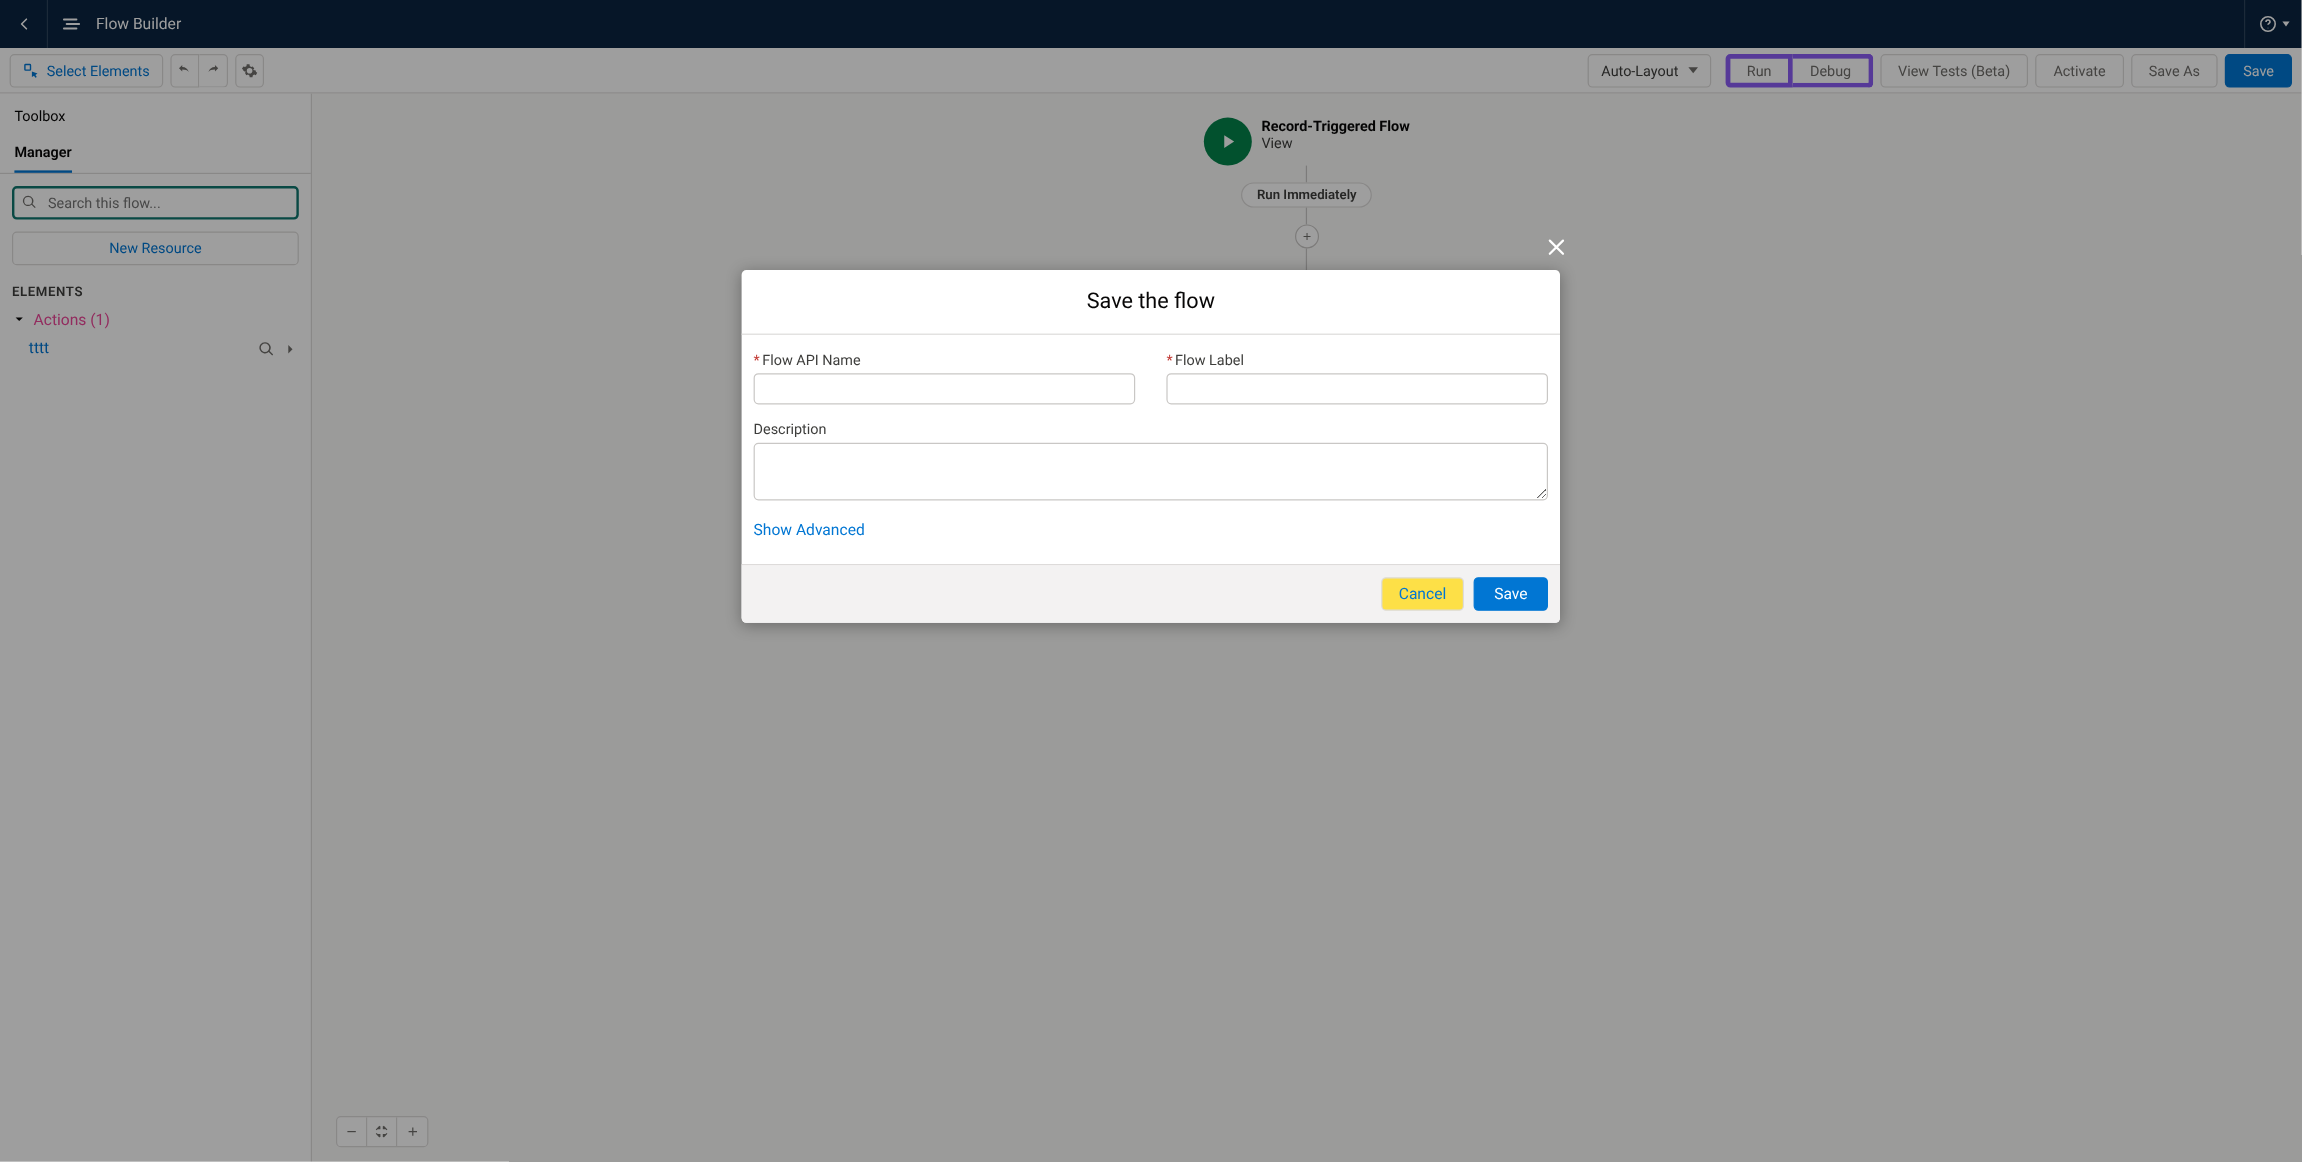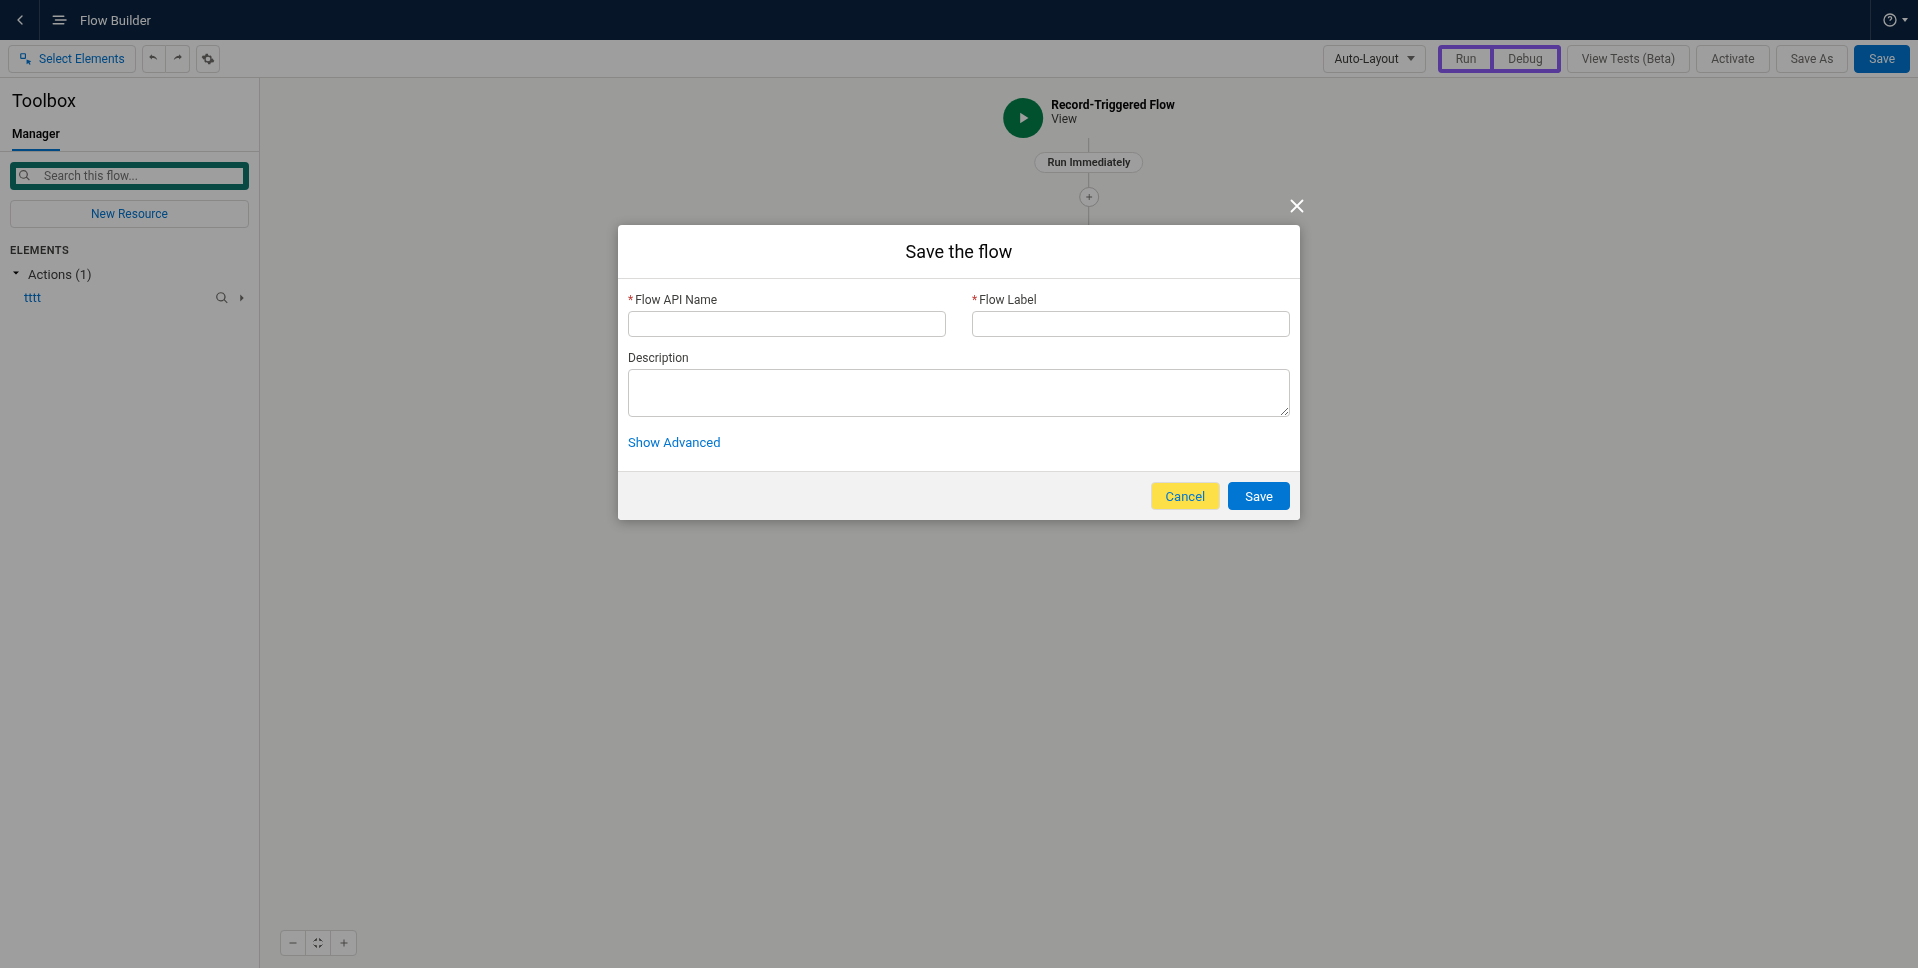--- a/index.html
+++ b/index.html
@@ -37,29 +37,29 @@
 .action-btn:last-child{border-top-right-radius:4px;border-bottom-right-radius:4px;}
 .action-btn + .action-btn{border-left:none;}
 .single-btn { height:28px; border:1px solid #dddbda; background:#fff; padding:0 14px; font-size:12px; color:#706e6b; display:flex; align-items:center; border-radius:4px; margin-left:6px; cursor:pointer;}
 .save-btn-primary { height:28px; border:1px solid #0176d3; background:#0176d3; color:#fff; padding:0 14px; font-size:12px; border-radius:4px; margin-left:6px; cursor:pointer; display:flex;align-items:center;}
 
 
 .body-area { position:absolute; top:78px; bottom:0; left:0; right:0; display:flex; }
 
 
 .sidebar { width:260px; border-right:1px solid #dddbda; background:#fff; display:flex; flex-direction:column; }
-.toolbox-title { font-size:18px; font-weight:400; padding:12px 12px 8px 12px; color:#080707;}
+.toolbox-title { font-size:12px; font-weight:400; padding:12px 12px 8px 12px; color:#080707;}
 .manager-tab { border-bottom:1px solid #dddbda; padding:0 12px; }
 .manager-tab span { display:inline-block; font-size:12px; font-weight:600; padding:8px 0; border-bottom:2px solid #0176d3; color:#080707;}
 .search-wrap { padding:10px 10px 0 10px; position:relative;}
-.search-input { width:100%; height:28px; border:6px solid #0f766e; border-radius:4px; padding:0 8px 0 28px; font-size:12px;}
+.search-input { width:100%; height:28px; border:2px solid #0f766e; border-radius:4px; padding:0 8px 0 28px; font-size:12px;}
 .search-wrap svg{position:absolute;left:18px;top:17px;width:13px;height:13px;fill:#706e6b;}
 .new-resource-btn { margin:10px; height:28px; border:1px solid #dddbda; border-radius:4px; background:#fff; color:#0176d3; font-size:12px; padding:0 12px; cursor:pointer;}
 .elements-header { font-size:11px; letter-spacing:0.5px; color:#3e3e3c; padding:6px 10px; font-weight:600;}
-.accordion-row { display:flex; align-items:flex-start; padding:4px 10px; font-size:13px; color:#404040; cursor:pointer; gap:6px;}
+.accordion-row { display:flex; align-items:flex-start; padding:4px 10px; font-size:13px; color:#ec4899; cursor:pointer; gap:6px;}
 .accordion-row svg{width:12px;height:12px;fill:#080707;}
 .element-item { display:flex; align-items:center; padding:4px 10px 4px 24px; font-size:13px; color:#0176d3; cursor:pointer;}
 .element-item .right-icons{margin-left:auto; display:flex; gap:6px;}
 .element-item .right-icons svg{width:14px;height:14px;fill:#706e6b;}
 
 
 .canvas { flex:1; background:#fafaf9; position:relative; overflow:hidden; }
 .flow-content { position:absolute; left:50%; top:20px; transform:translateX(-50%); display:flex; flex-direction:column; align-items:center; }
 .start-row { display:flex; align-items:flex-start; gap:8px;}
 .start-circle { width:40px; height:40px; border-radius:50%; background:#04844b; display:flex; align-items:center; justify-content:center;}

